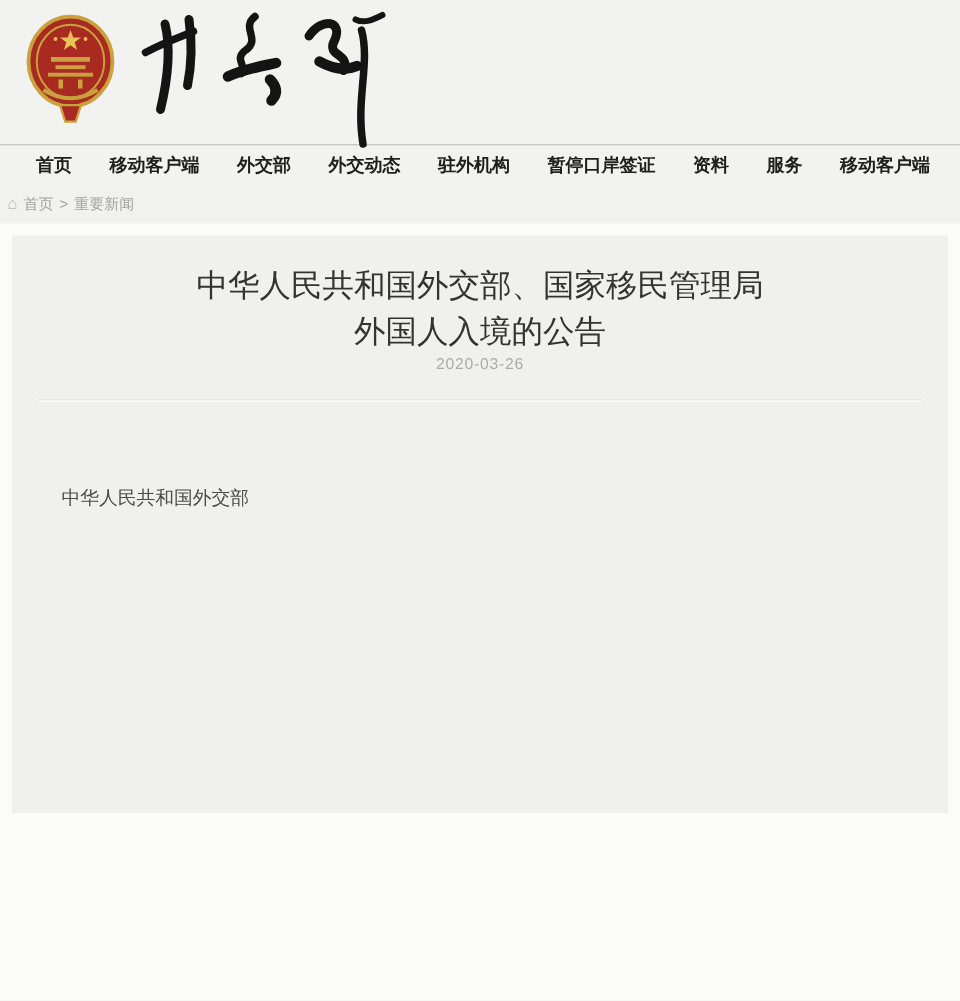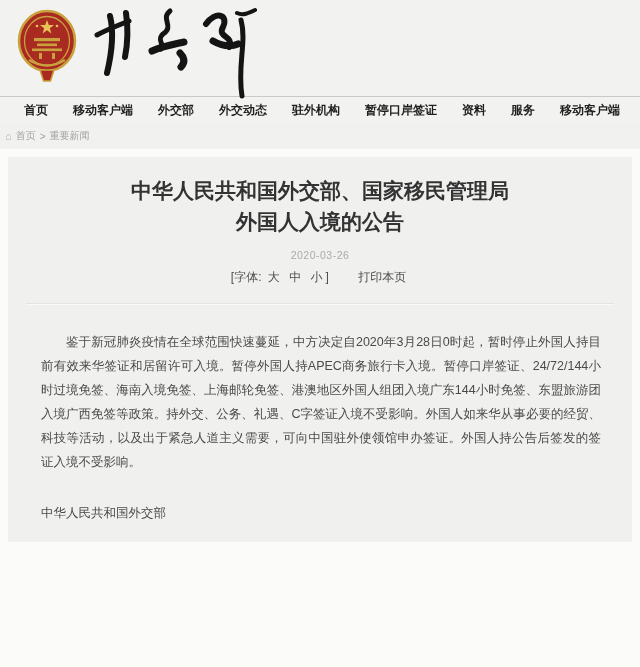--- a/index.html
+++ b/index.html
@@ -38,25 +38,25 @@
   .bc-link{color:#a3a3a0;text-decoration:none;cursor:pointer;}
   .bc-sep{margin:0 4px;}
 
   
   .content-panel{
     margin:8px 8px 0 8px;background:#f0f0ef;
     height:630px;box-sizing:border-box;overflow:hidden;
   }
   .title{
     margin:0;padding:18px 40px 0;text-align:center;
-    font-size:21px;line-height:31px;font-weight:bold;color:#333;
+    font-size:21px;line-height:31px;font-weight:normal;color:#333;
   }
   .title .tl{display:block;}
   .pub-date{
-    margin-top:12px;text-align:center;font-size:10.5px;color:#ababa9;
+    margin-top:0;text-align:center;font-size:10.5px;color:#ababa9;
     letter-spacing:.5px;
   }
   .toolbar{
     margin-top:8px;text-align:center;font-size:12px;color:#4d4d4d;
   }
   .toolbar a{color:#4d4d4d;text-decoration:none;cursor:pointer;margin:0 3px;}
   .toolbar .print{margin-left:26px;font-weight:normal;}
   .divider{
     margin:17px 18px 0;height:0;
     border-top:1px solid #e4e4e2;border-bottom:1px solid #fafaf8;
@@ -130,32 +130,24 @@
   </div>
 
   <main class="content-panel">
     <h1 class="title">
       <span class="tl">中华人民共和国外交部、国家移民管理局</span>
       <span class="tl">外国人入境的公告</span>
     </h1>
 
     <div class="pub-date">2020-03-26</div>
 
-    <div class="toolbar">
-      <span>[字体:</span>
-      <a>大</a>
-      <a>中</a>
-      <a>小</a><span>]</span>
-      <a class="print">打印本页</a>
-    </div>
 
     <div class="divider"></div>
 
     <div class="article-body">
-      <p>鉴于新冠肺炎疫情在全球范围快速蔓延，中方决定自2020年3月28日0时起，暂时停止外国人持目前有效来华签证和居留许可入境。暂停外国人持APEC商务旅行卡入境。暂停口岸签证、24/72/144小时过境免签、海南入境免签、上海邮轮免签、港澳地区外国人组团入境广东144小时免签、东盟旅游团入境广西免签等政策。持外交、公务、礼遇、C字签证入境不受影响。外国人如来华从事必要的经贸、科技等活动，以及出于紧急人道主义需要，可向中国驻外使领馆申办签证。外国人持公告后签发的签证入境不受影响。</p>
 
       <div class="signature">
         <div>中华人民共和国外交部</div>
 
       </div>
     </div>
   </main>
 
 </div>
 

